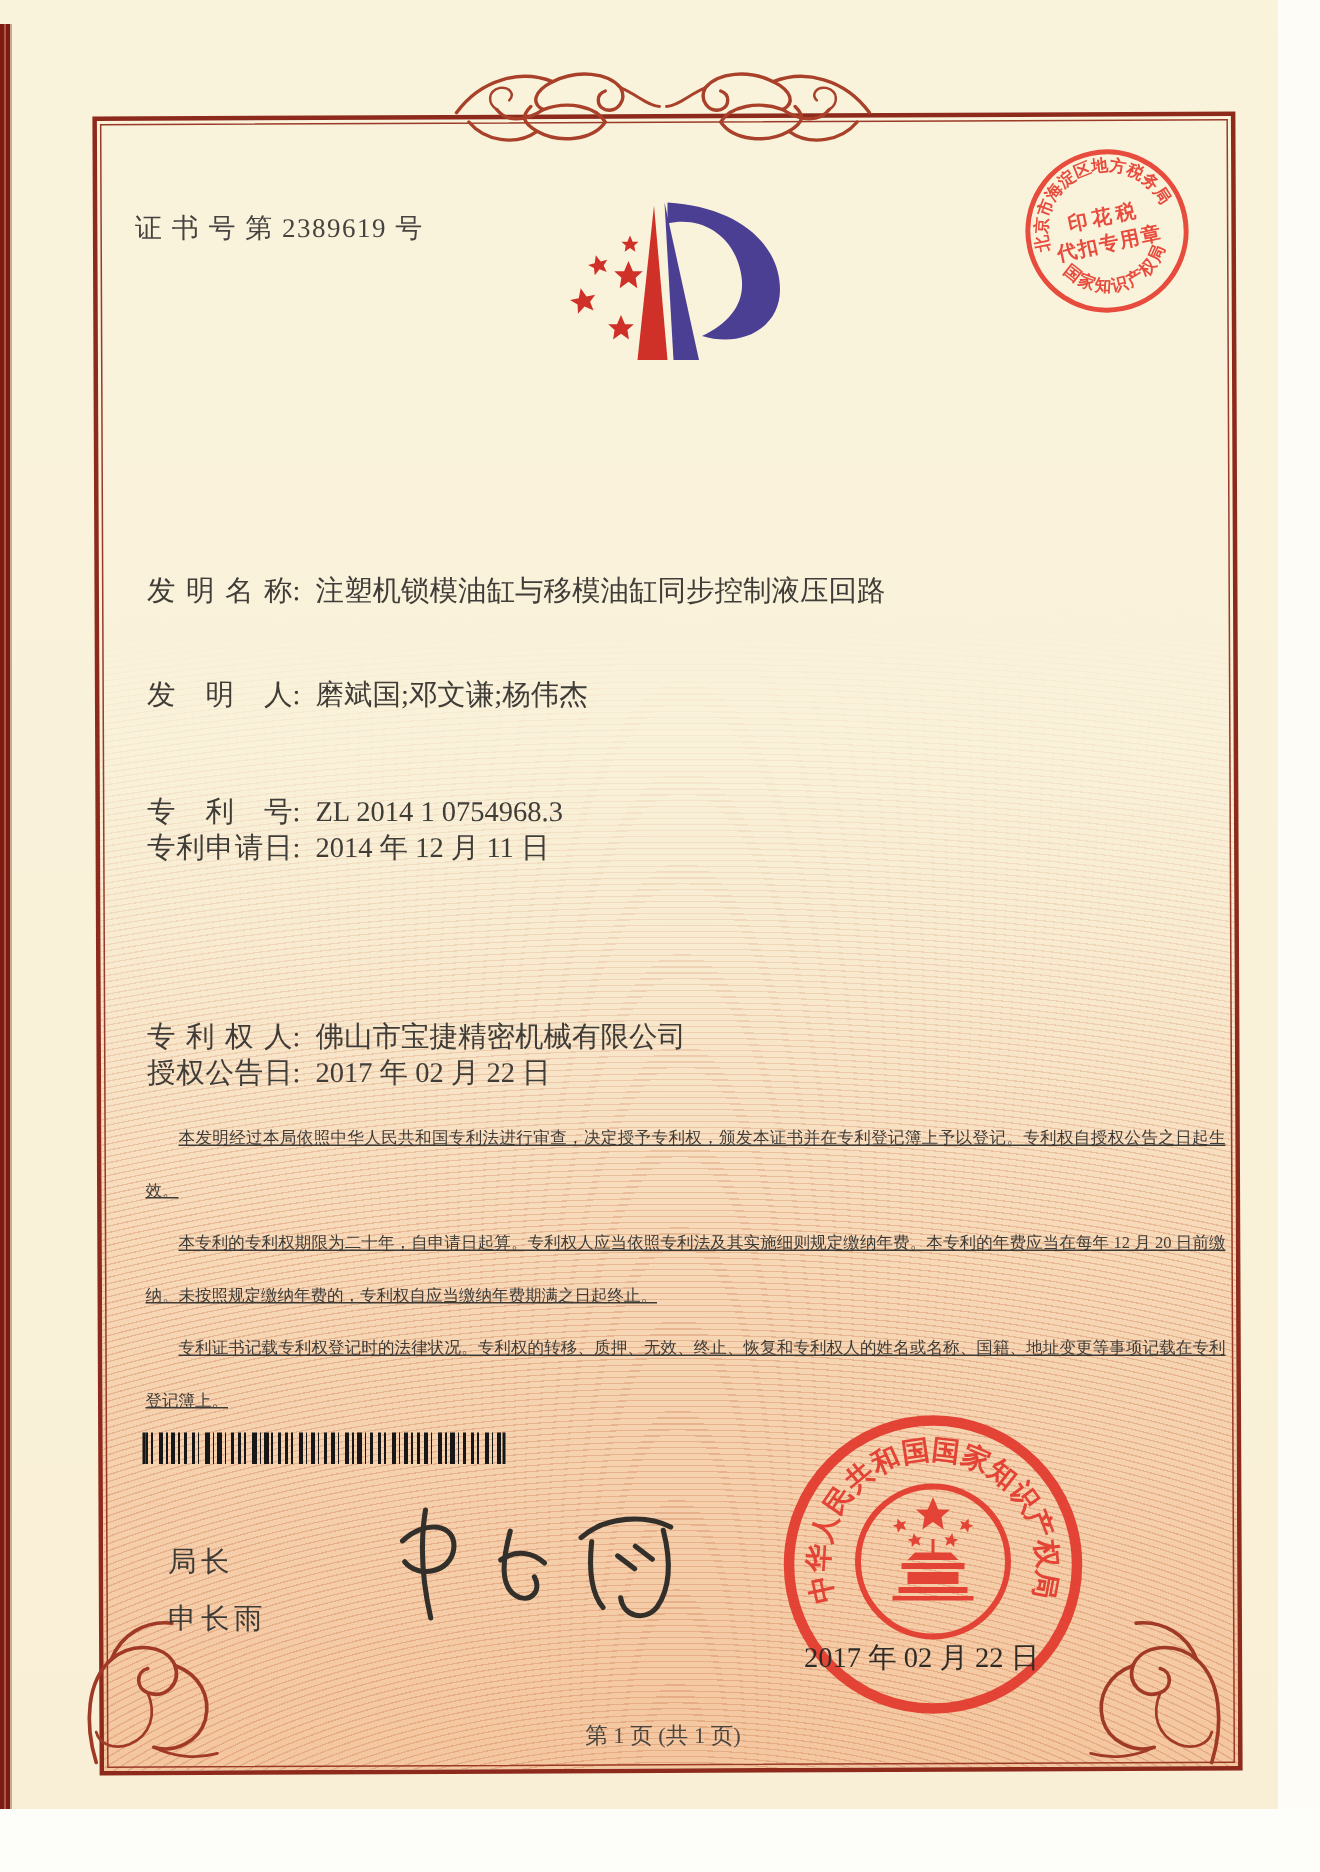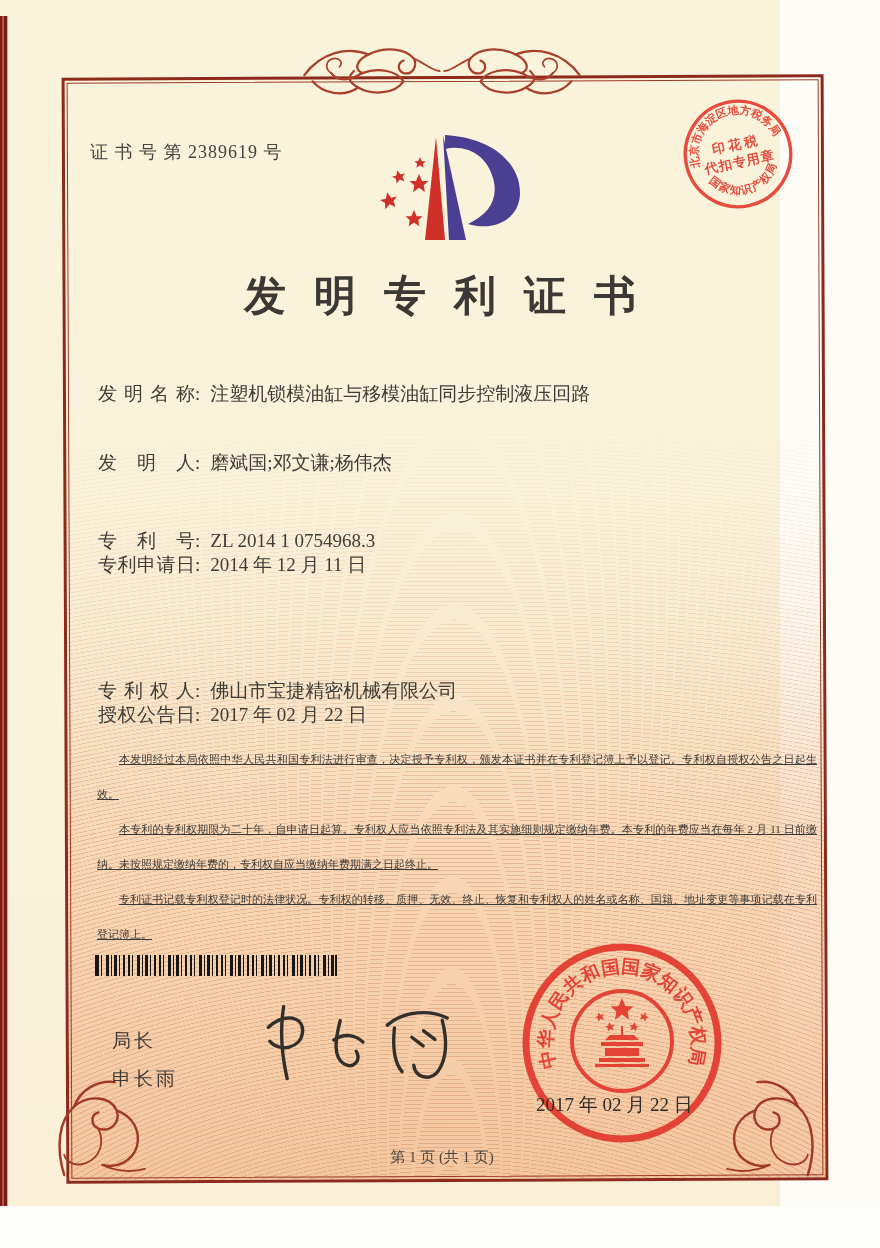--- a/index.html
+++ b/index.html
@@ -2,21 +2,21 @@
 <html><head>
 <meta charset="utf-8">
 <style>
   html,body{margin:0;padding:0;}
   body{
     width:880px;height:1248px;overflow:hidden;position:relative;
     background:#fdfcf6;
     font-family:"Liberation Serif","DejaVu Serif",serif;
   }
   .page{
-    position:absolute;left:0;top:0;width:780px;height:1206px;
+    position:absolute;left:0;top:0;width:852px;height:1206px;
     background:linear-gradient(180deg,#faf3dc 0%,#f9f1d8 70%,#f8efd6 100%);
   }
   .scan-edge{
     position:absolute;left:0;top:16px;width:8px;height:1192px;
     background:linear-gradient(90deg,#7a1c12 0 2.5px,#b5554a 2.5px 4px,#7a1c12 4px 7px,#c9a98f 7px 8px);
   }
   .frame{
     position:absolute;left:64px;top:76px;width:756px;height:1100px;
     border:3px solid #8e2a1c;
     transform:rotate(-0.25deg);
@@ -150,21 +150,20 @@
     <text font-size="10.5" fill="#e53a2c" font-weight="bold">
       <textPath href="#taxTop" startOffset="2">北京市海淀区地方税务局</textPath>
     </text>
     <text font-size="10.5" fill="#e53a2c" font-weight="bold" letter-spacing="1">
       <textPath href="#taxBottom" startOffset="4">国家知识产权局</textPath>
     </text>
     <text x="55" y="50" font-size="12.5" fill="#e53a2c" font-weight="bold" text-anchor="middle" letter-spacing="3">印花税</text>
     <text x="55" y="67" font-size="12.5" fill="#e53a2c" font-weight="bold" text-anchor="middle" letter-spacing="1">代扣专用章</text>
   </svg>
 
-  <div class="title">发明专利证书</div>
 
   <div class="row" style="top:381px;">
     <span class="flabel">发明名称</span><span class="fcolon">:</span><span>注塑机锁模油缸与移模油缸同步控制液压回路</span>
   </div>
   <div class="row" style="top:450px;">
     <span class="flabel">发明人</span><span class="fcolon">:</span><span>磨斌国;邓文谦;杨伟杰</span>
   </div>
   <div class="row" style="top:492px;margin-top:36px;">
     <span class="flabel">专利号</span><span class="fcolon">:</span><span>ZL 2014 1 0754968.3</span>
   </div>
@@ -173,21 +172,21 @@
   </div>
   <div class="row" style="top:641px;margin-top:37px;">
     <span class="flabel">专利权人</span><span class="fcolon">:</span><span>佛山市宝捷精密机械有限公司</span>
   </div>
   <div class="row" style="top:702px;">
     <span class="flabel">授权公告日</span><span class="fcolon">:</span><span>2017 年 02 月 22 日</span>
   </div>
 
   <div class="paras">
     <p>本发明经过本局依照中华人民共和国专利法进行审查，决定授予专利权，颁发本证书并在专利登记簿上予以登记。专利权自授权公告之日起生效。</p>
-    <p>本专利的专利权期限为二十年，自申请日起算。专利权人应当依照专利法及其实施细则规定缴纳年费。本专利的年费应当在每年 2 月 11 日前缴纳。未按照规定缴纳年费的，专利权自应当缴纳年费期满之日起终止。</p>
+    <p>本专利的专利权期限为二十年，自申请日起算。专利权人应当依照专利法及其实施细则规定缴纳年费。本专利的年费应当在每年 12 月 20 日前缴纳。未按照规定缴纳年费的，专利权自应当缴纳年费期满之日起终止。</p>
     <p>专利证书记载专利权登记时的法律状况。专利权的转移、质押、无效、终止、恢复和专利权人的姓名或名称、国籍、地址变更等事项记载在专利登记簿上。</p>
   </div>
 
   <div class="barcode"></div>
 
   <div class="director-title">局长</div>
   <div class="director-name">申长雨</div>
 
   <svg class="signature" viewBox="0 0 215 105">
     <g fill="none" stroke="#33302b" stroke-width="3.4" stroke-linecap="round" transform="rotate(-2 107 52)">

